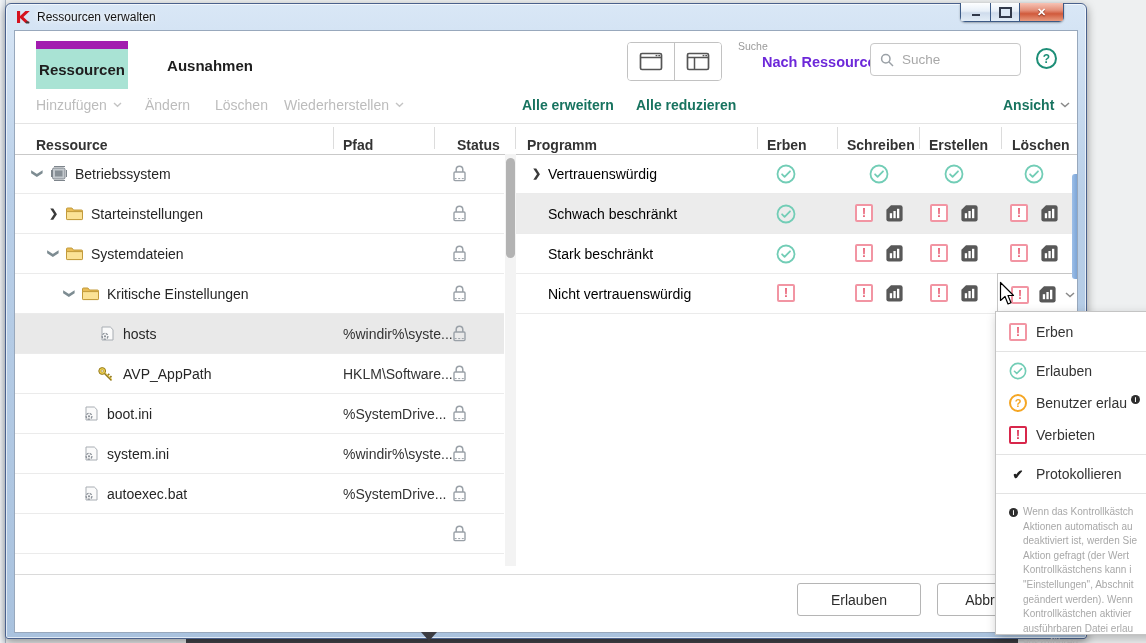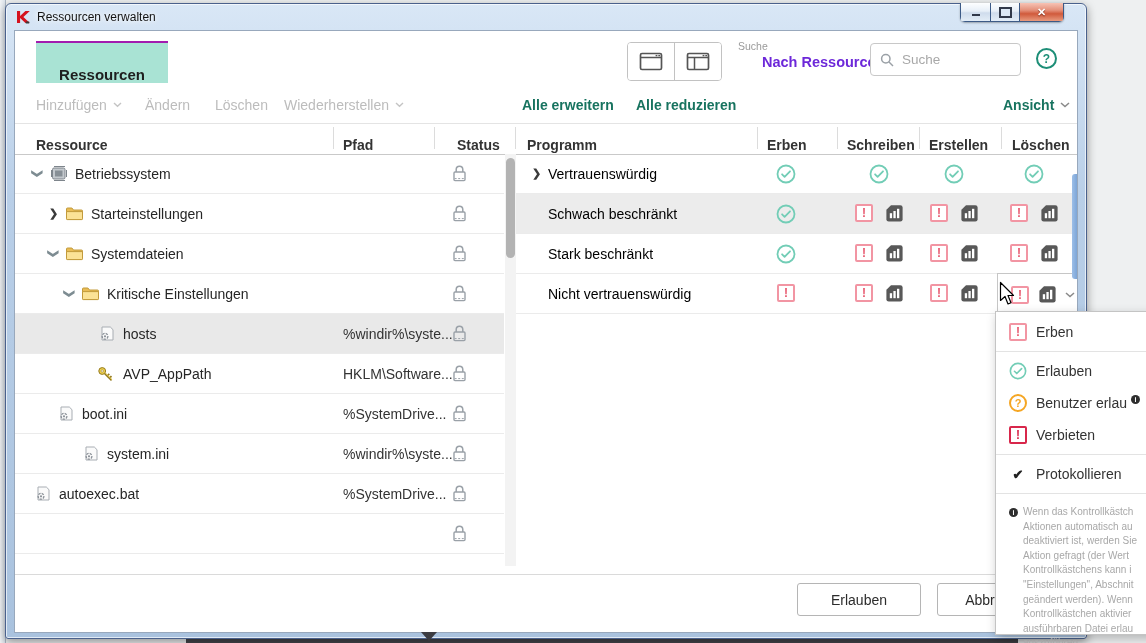--- a/index.html
+++ b/index.html
@@ -26,21 +26,21 @@
   .glyph-min{width:8px;height:2px;background:#31394a;margin-top:6px;}
   .glyph-max{width:9px;height:7px;border:2px solid #31394a;background:#dce8f5;}
   #btn-close span{color:#fff;font-weight:700;font-size:11px;text-shadow:0 1px 1px #7b2a16;}
 
   
   #content{left:8px;top:26px;width:1062px;height:601px;background:#fff;border:1px solid #98a8bc;overflow:hidden;}
   #content > .abs{z-index:1;}
 
   
   .tab{height:40px;display:flex;align-items:center;justify-content:center;font-size:15px;font-weight:600;color:#1e1e1e;}
-  #tab-ressourcen{left:21px;top:10px;width:132px;background:#a9e3d4;border-top:2px solid #a21caf;align-items:flex-end;}
+  #tab-ressourcen{left:21px;top:10px;width:92px;background:#a9e3d4;border-top:8px solid #a21caf;}
   #tab-ausnahmen{left:137px;top:10px;width:116px;background:#fff;border-top:4px solid transparent;}
 
   
   #viewbtns{left:612px;top:11px;display:flex;border:1px solid #c2c2c2;border-radius:4px;overflow:hidden;background:#fff;}
   .vbtn{width:46px;height:37px;display:flex;align-items:center;justify-content:center;background:#fff;}
   .vbtn + .vbtn{border-left:1px solid #c2c2c2;}
 
   #search-mode{left:723px;top:9px;}
   #search-mode .mini{font-size:10.5px;color:#9a9a9a;}
   #search-mode .sel{font-size:14.5px;font-weight:600;color:#6d28d9;margin-top:2px;display:flex;align-items:center;gap:7px;margin-left:24px;}
@@ -132,20 +132,23 @@
             <span>✕</span>
           </div>
       </div>
     </div>
 
     <div class="abs" id="content">
 
       <div class="abs tab" id="tab-ressourcen">
           <span>Ressourcen</span>
         </div>
+      <div class="abs tab" id="tab-ausnahmen">
+          <span>Ausnahmen</span>
+        </div>
 
       <div class="abs" id="viewbtns">
         <div class="vbtn">
           <svg width="24" height="19">
               <rect x="1.5" y="1.5" width="21" height="16" rx="1.5" fill="none" stroke="#555" stroke-width="1.7"></rect>
               <line x1="1.5" y1="5.5" x2="22.5" y2="5.5" stroke="#555" stroke-width="1.5"></line>
               <rect x="16.6" y="2.9" width="1.8" height="1.4" fill="#555"></rect>
               <rect x="19.3" y="2.9" width="1.8" height="1.4" fill="#555"></rect>
             </svg>
         </div>
@@ -342,21 +345,21 @@
             <span class="rname">AVP_AppPath</span>
             <span class="rpath">HKLM\Software...</span>
             <span class="rlock">
               <svg width="17" height="19" viewBox="0 0 17 19">
                 <path d="M5.2 8 V5.6 a3.3 3.3 0 0 1 6.6 0 V8" fill="none" stroke="#9aa1a8" stroke-width="1.5"></path>
                 <rect x="3" y="8" width="11" height="8.6" rx="1" fill="none" stroke="#9aa1a8" stroke-width="1.4"></rect>
                 <path d="M3.6 14.6 h9.8" stroke="#9aa1a8" stroke-width="1" stroke-dasharray="2 1.6"></path>
               </svg>
             </span>
           </div>
-          <div class="lrow" style="padding-left: 23px;">
+          <div class="lrow" style="padding-left: 48px;">
             <span class="exp "></span>
             <span class="ricon">
               <svg width="16" height="17" viewBox="0 0 16 17">
                 <path d="M3 2 h8.3 l2.7 2.7 V15 H3 Z" fill="#fafafa" stroke="#a8adb3"></path>
                 <circle cx="6" cy="11.3" r="2.9" fill="none" stroke="#8a9097" stroke-width="1.3" stroke-dasharray="2.4 1.1"></circle>
                 <circle cx="6" cy="11.3" r="1.1" fill="#8a9097"></circle>
               </svg>
             </span>
             <span class="rname">boot.ini</span>
             <span class="rpath">%SystemDrive...</span>
@@ -380,21 +383,21 @@
             <span class="rname">system.ini</span>
             <span class="rpath">%windir%\syste...</span>
             <span class="rlock">
               <svg width="17" height="19" viewBox="0 0 17 19">
                 <path d="M5.2 8 V5.6 a3.3 3.3 0 0 1 6.6 0 V8" fill="none" stroke="#9aa1a8" stroke-width="1.5"></path>
                 <rect x="3" y="8" width="11" height="8.6" rx="1" fill="none" stroke="#9aa1a8" stroke-width="1.4"></rect>
                 <path d="M3.6 14.6 h9.8" stroke="#9aa1a8" stroke-width="1" stroke-dasharray="2 1.6"></path>
               </svg>
             </span>
           </div>
-          <div class="lrow" style="">
+          <div class="lrow" style="padding-left: 48px;">
             <span class="exp "></span>
             <span class="ricon">
               <svg width="16" height="17" viewBox="0 0 16 17">
                 <path d="M3 2 h8.3 l2.7 2.7 V15 H3 Z" fill="#fafafa" stroke="#a8adb3"></path>
                 <circle cx="6" cy="11.3" r="2.9" fill="none" stroke="#8a9097" stroke-width="1.3" stroke-dasharray="2.4 1.1"></circle>
                 <circle cx="6" cy="11.3" r="1.1" fill="#8a9097"></circle>
               </svg>
             </span>
             <span class="rname">autoexec.bat</span>
             <span class="rpath">%SystemDrive...</span>

